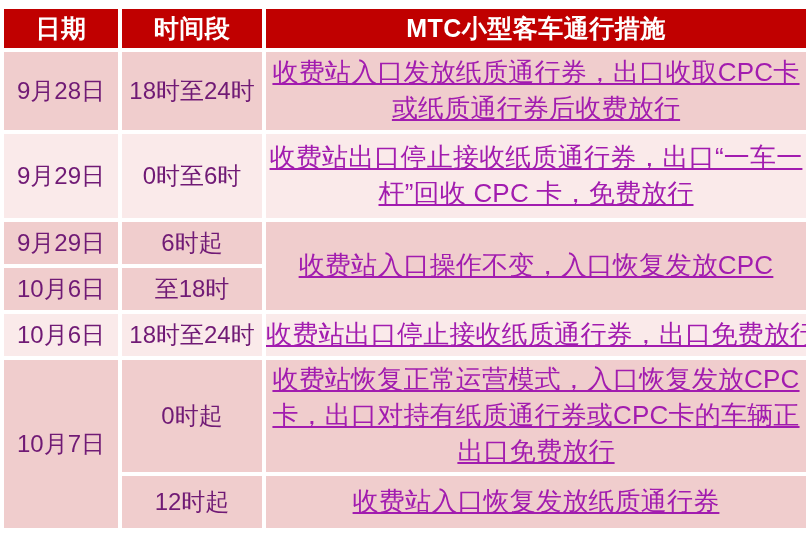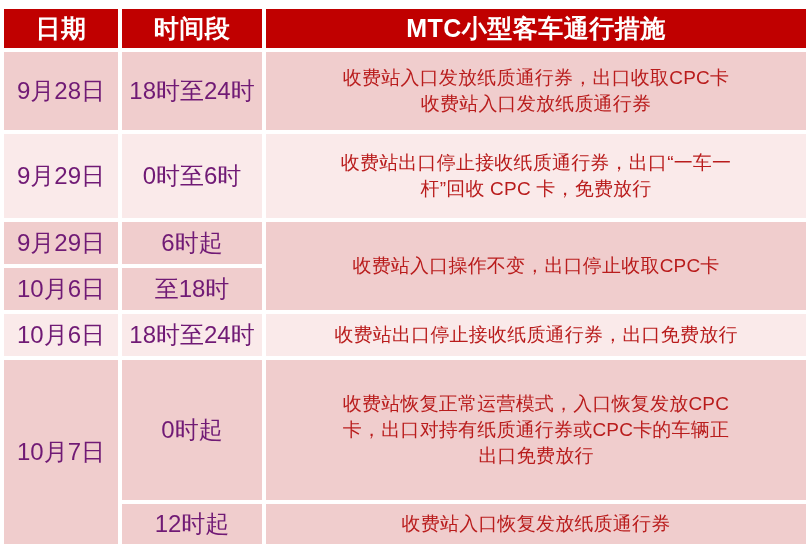--- a/index.html
+++ b/index.html
@@ -59,37 +59,38 @@
 
   td.cell-date,
   td.cell-time {
     font-size: 24px;
     color: #701a75;
     font-weight: 400;
     text-align: center;
   }
 
   td.cell-desc {
-    font-size: 19px;
-    color: #b91c1c;
+    font-size: 26px;
+    color: #a21caf;
     text-align: left;
     padding: 6px 10px 6px 14px;
     line-height: 1.38;
     letter-spacing: 0.2px;
+    text-decoration: underline;
   }
 
   .desc-line { display: block; white-space: nowrap; }
 
   .h-r1 { height: 78px; }
   .h-r2 { height: 84px; }
   .h-r3 { height: 42px; }
   .h-r4 { height: 42px; }
   .h-r5 { height: 42px; }
-  .h-r6 { height: 140px; }
-  .h-r7 { height: 40px; }
+  .h-r6 { height: 112px; }
+  .h-r7 { height: 52px; }
 </style>
 </head>
 <body>
 
 <div class="table-wrap">
   <table class="toll-table">
     <colgroup>
       <col class="col-date">
       <col class="col-time">
       <col class="col-desc">
@@ -101,38 +102,38 @@
         <th>MTC小型客车通行措施</th>
       </tr>
     </thead>
     <tbody>
 
       <tr>
         <td class="cell-date shade-dark h-r1">9月28日</td>
         <td class="cell-time shade-dark h-r1">18时至24时</td>
         <td class="cell-desc shade-dark h-r1">
           <span class="desc-line">收费站入口发放纸质通行券，出口收取CPC卡</span>
-          <span class="desc-line">收费站入口发放纸质通行券</span>
+          <span class="desc-line">或纸质通行券后收费放行</span>
         </td>
       </tr>
 
       <tr>
         <td class="cell-date shade-light h-r2">9月29日</td>
         <td class="cell-time shade-light h-r2">0时至6时</td>
         <td class="cell-desc shade-light h-r2">
           <span class="desc-line">收费站出口停止接收纸质通行券，出口“一车一</span>
           <span class="desc-line">杆”回收 CPC 卡，免费放行</span>
         </td>
       </tr>
 
       <tr>
         <td class="cell-date shade-dark h-r3">9月29日</td>
         <td class="cell-time shade-dark h-r3">6时起</td>
         <td class="cell-desc shade-dark" rowspan="2">
-          <span class="desc-line">收费站入口操作不变，出口停止收取CPC卡</span>
+          <span class="desc-line">收费站入口操作不变，入口恢复发放CPC</span>
         </td>
       </tr>
 
       <tr>
         <td class="cell-date shade-dark h-r4">10月6日</td>
         <td class="cell-time shade-dark h-r4">至18时</td>
       </tr>
 
       <tr>
         <td class="cell-date shade-light h-r5">10月6日</td>

